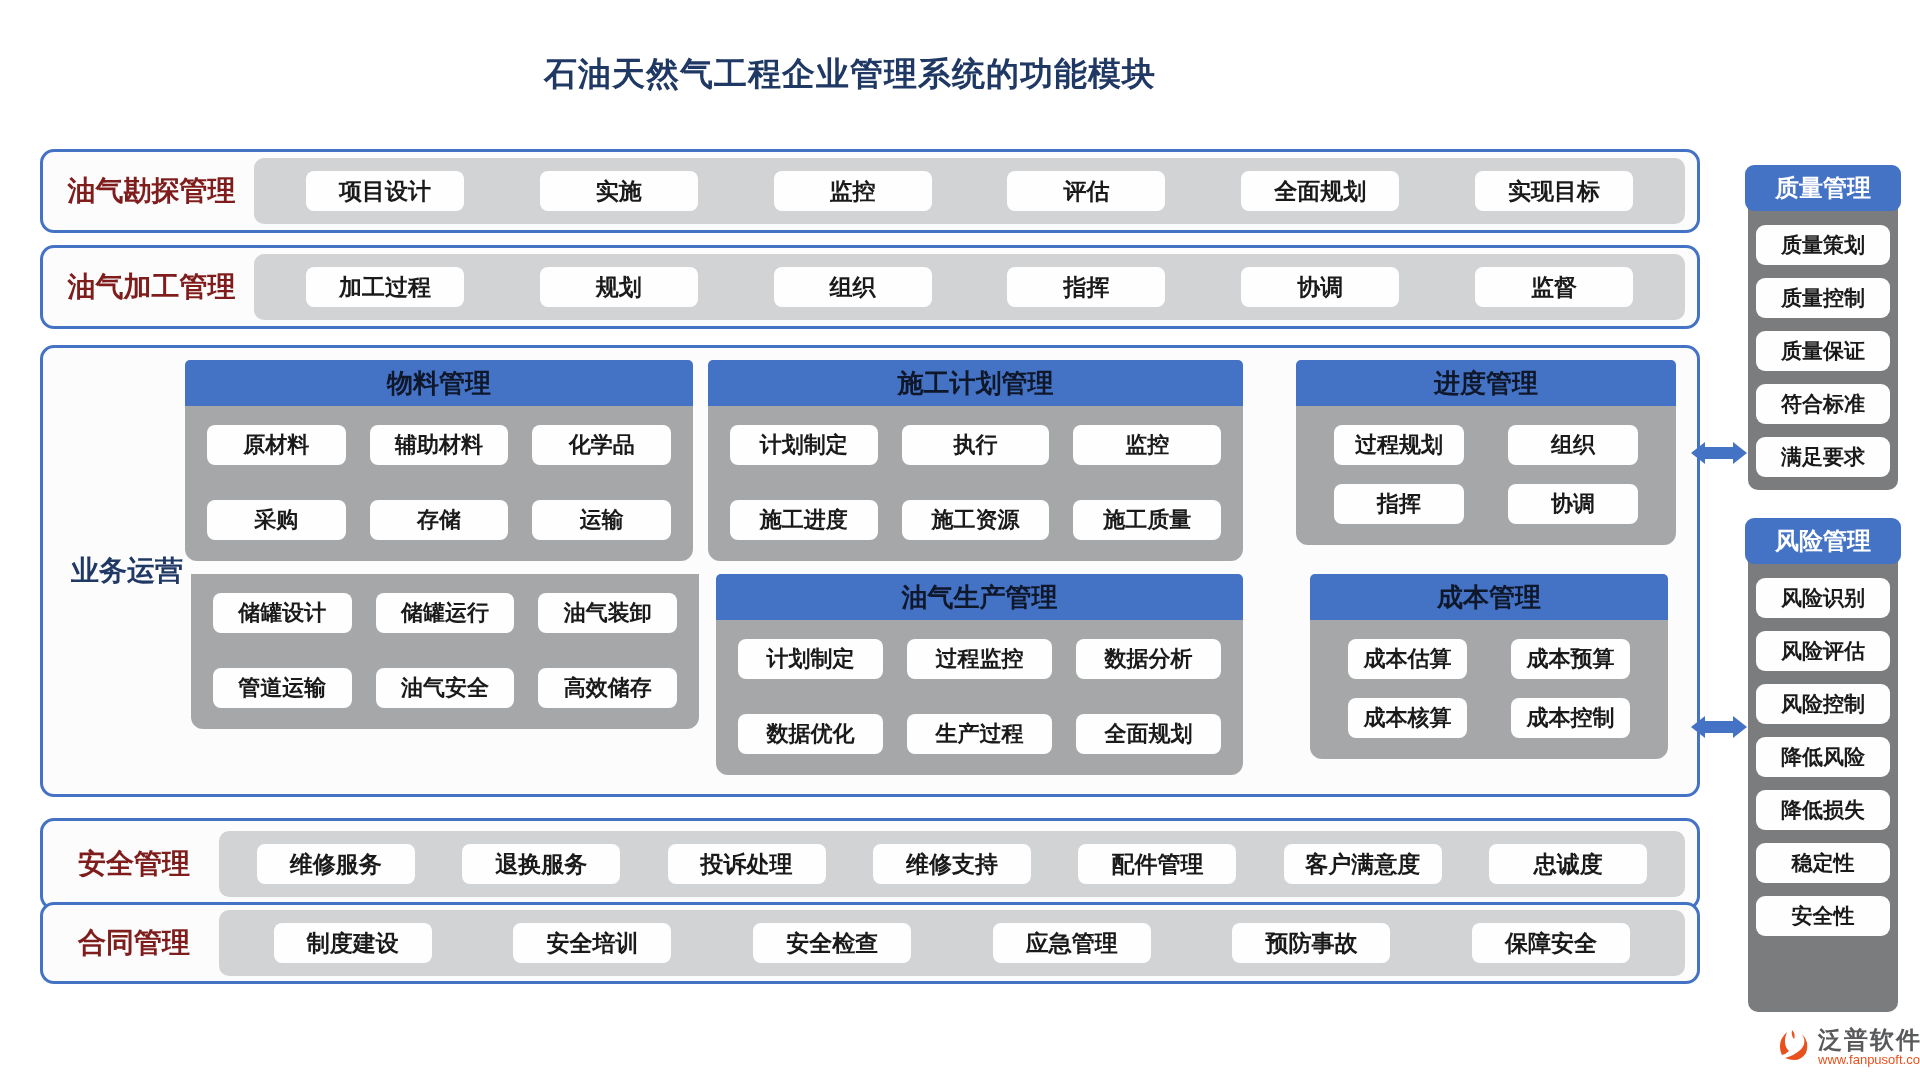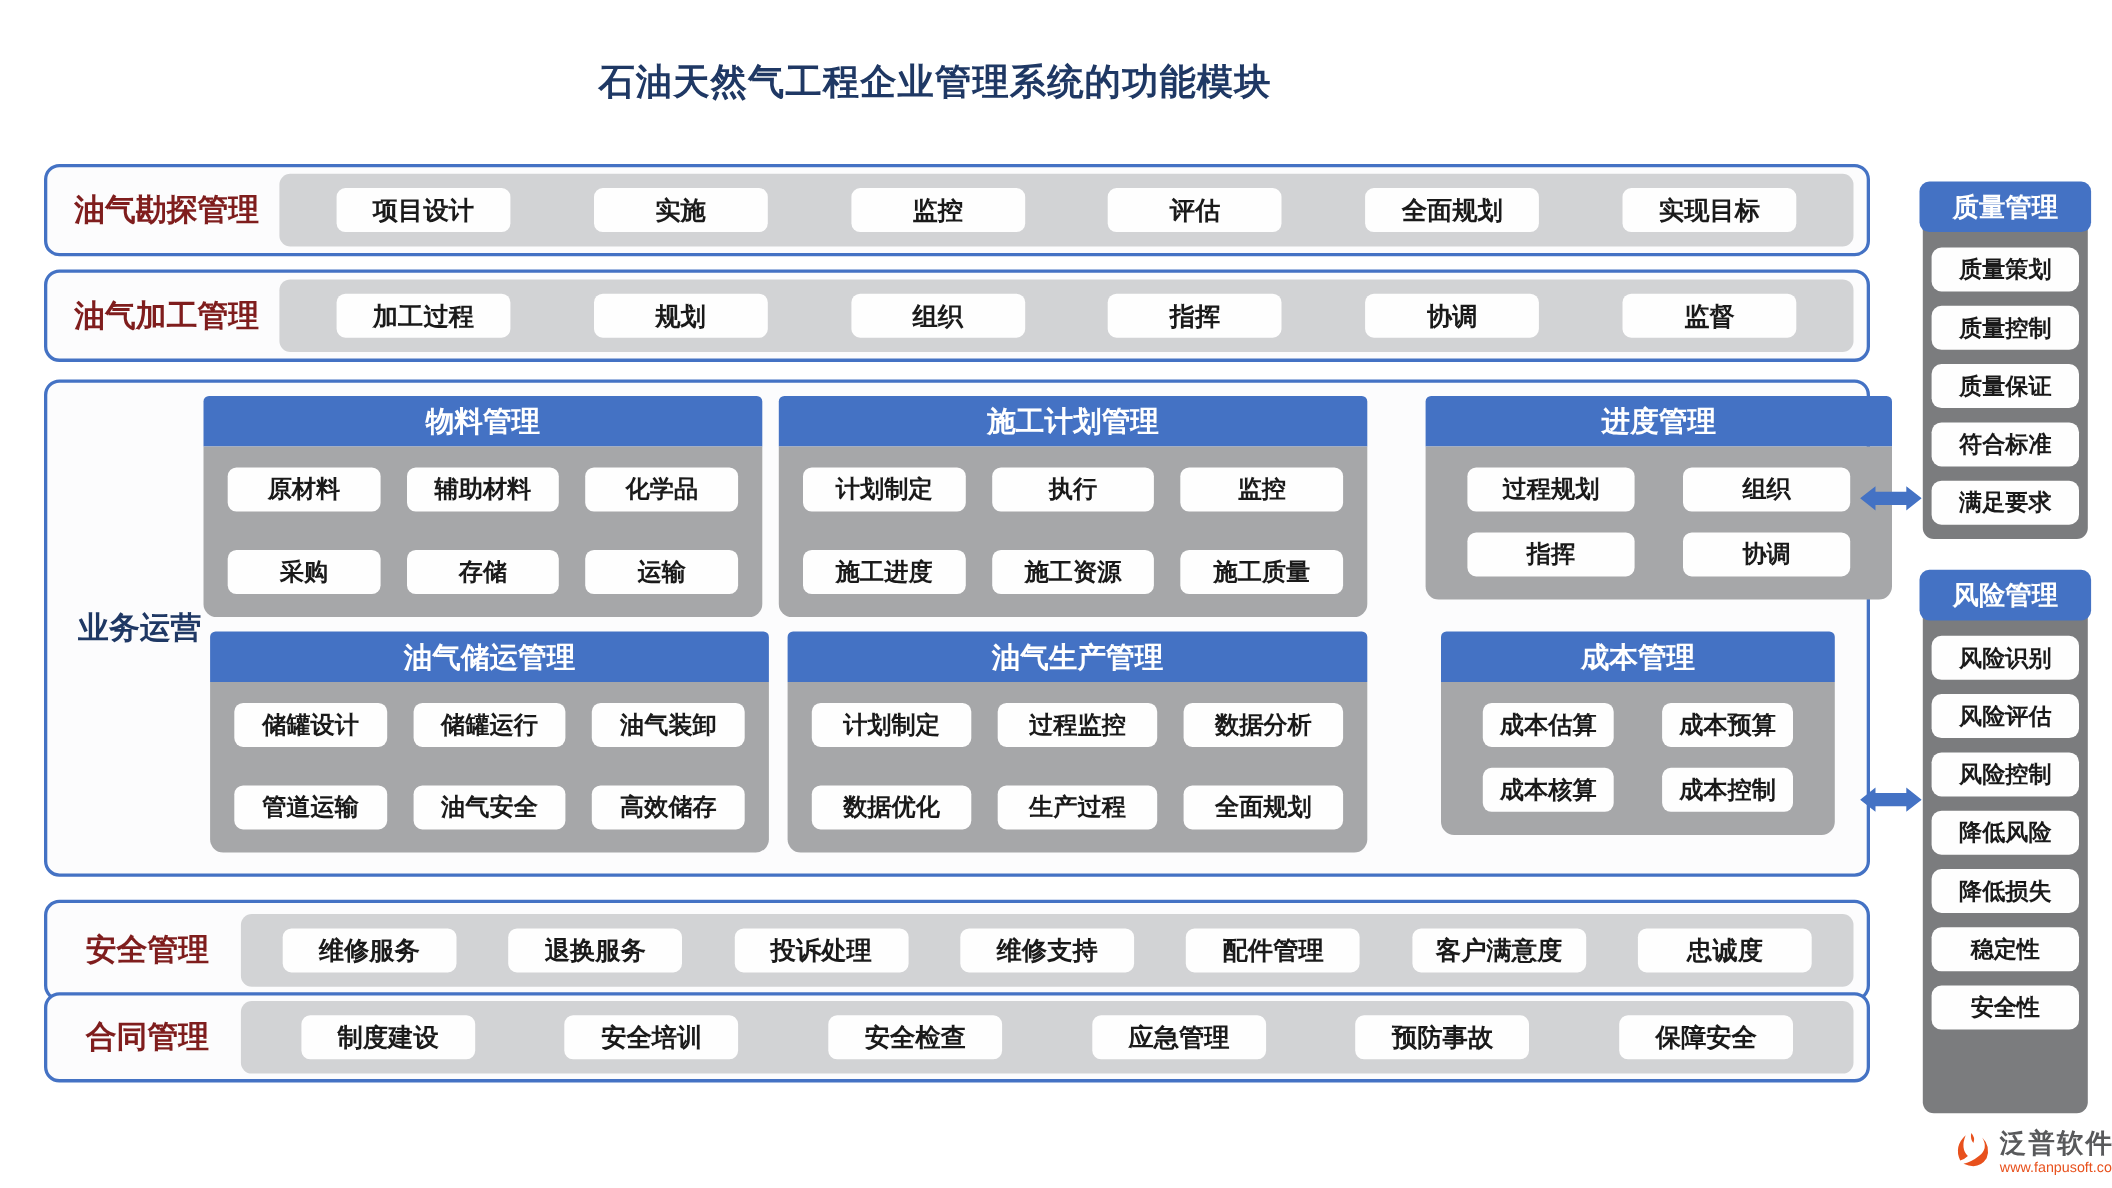--- a/index.html
+++ b/index.html
@@ -35,21 +35,21 @@
   
   #business { top:345px; height:452px; }
   .biz-label {
     position:absolute; left:14px; top:50%; transform:translateY(-50%);
     width:140px; text-align:center; font-size:28px; font-weight:bold; color:#1F3864;
   }
   .block { position:absolute; }
   .block-header {
     height:46px; background:#4472C4; border-radius:5px 5px 0 0;
     display:flex; align-items:center; justify-content:center;
-    color:#ffffff; font-size:26px; font-weight:bold;
+    color:#0f172a; font-size:26px; font-weight:bold;
   }
   .block-body {
     background:#A6A7A9; border-radius:0 0 12px 12px;
     padding:19px 22px 21px; display:grid; grid-template-columns:repeat(3,1fr);
     gap:35px 24px;
   }
   .block.cols-2 .block-body { grid-template-columns:repeat(2,1fr); padding-left:38px; padding-right:38px; gap:19px 44px; }
   .block-body .btn { min-width:0; width:100%; font-size:22px; }
   
   .sidebar { position:absolute; left:1745px; width:156px; }
@@ -121,32 +121,31 @@
     <div class="block-body">
         <div class="btn">计划制定</div>
         <div class="btn">执行</div>
         <div class="btn">监控</div>
         <div class="btn">施工进度</div>
         <div class="btn">施工资源</div>
         <div class="btn">施工质量</div>
       </div>
   </div>
 
-  <div class="block cols-2" style="left:1253px; top:12px; width:424px;">
+  <div class="block cols-2" style="left:1253px; top:12px; width:380px;">
     <div class="block-header">进度管理</div>
     <div class="block-body">
         <div class="btn">过程规划</div>
         <div class="btn">组织</div>
         <div class="btn">指挥</div>
         <div class="btn">协调</div>
       </div>
   </div>
 
   <div class="block" style="left:148px; top:226px; width:508px;">
-    <div class="block-header">油气储运管理</div>
     <div class="block-body">
         <div class="btn">储罐设计</div>
         <div class="btn">储罐运行</div>
         <div class="btn">油气装卸</div>
         <div class="btn">管道运输</div>
         <div class="btn">油气安全</div>
         <div class="btn">高效储存</div>
       </div>
   </div>
 

